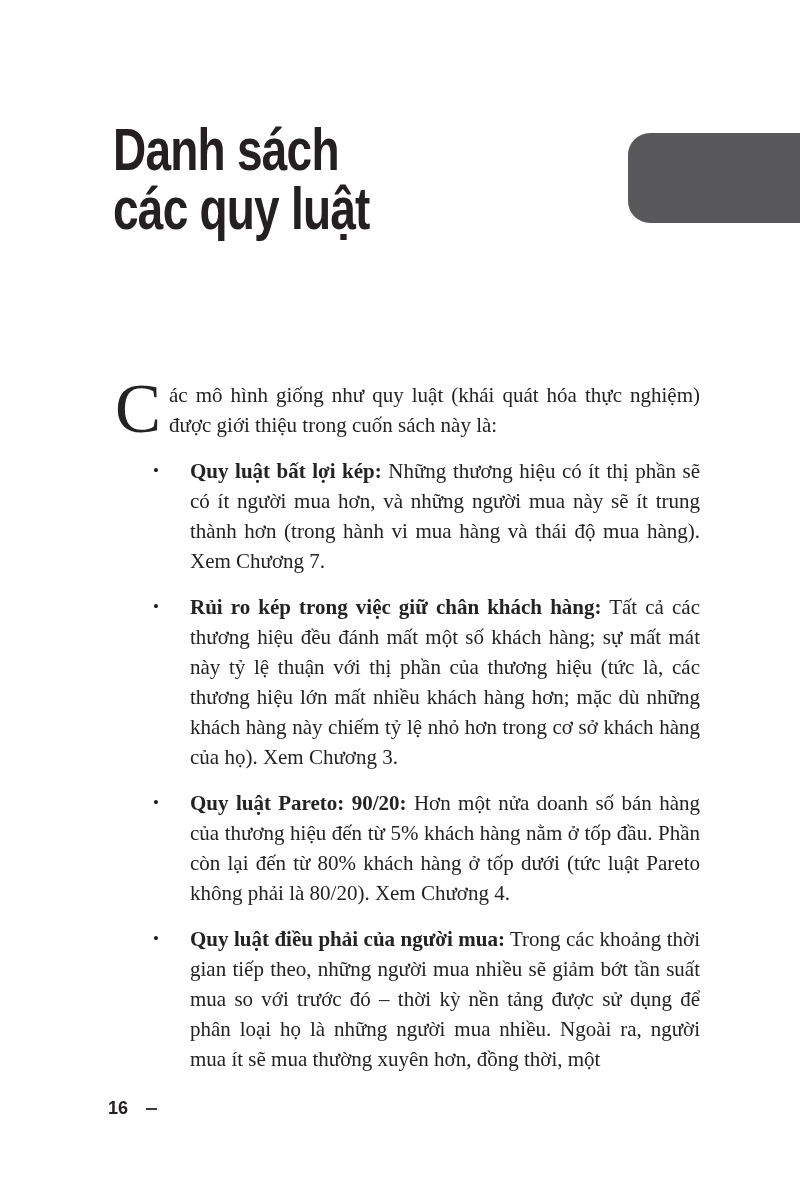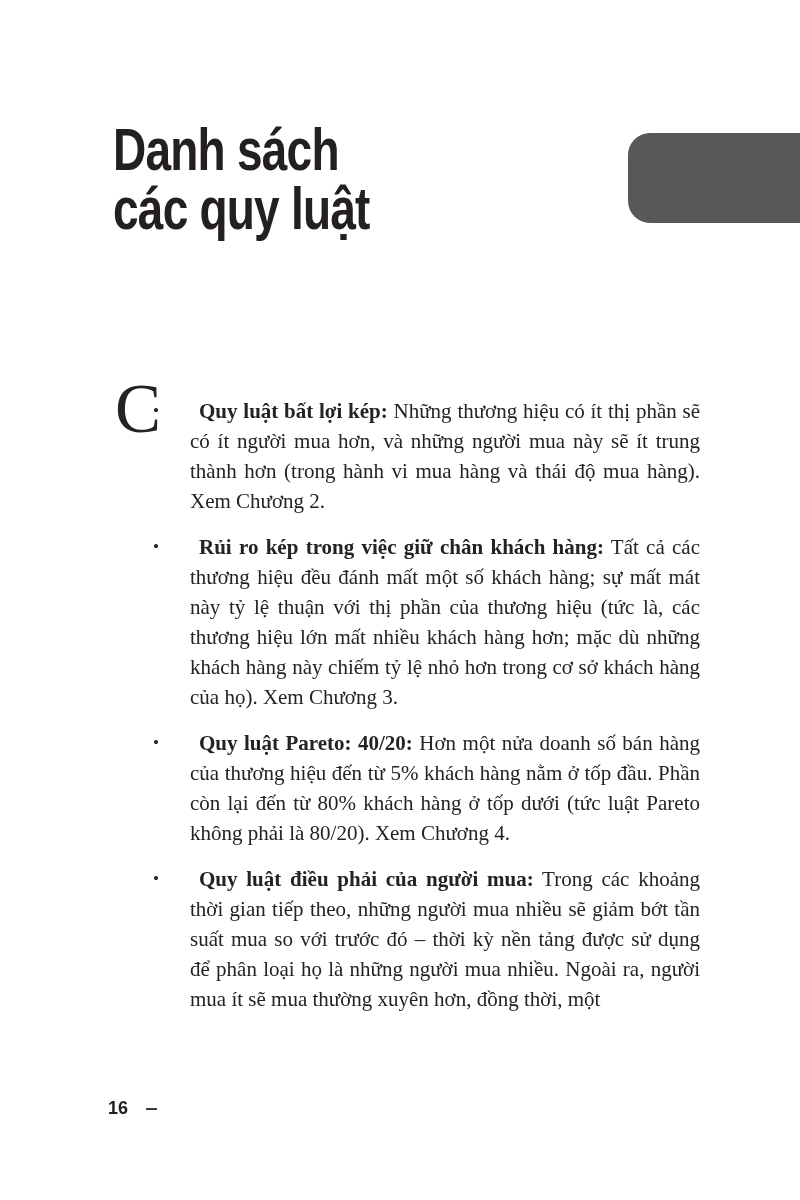--- a/index.html
+++ b/index.html
@@ -80,21 +80,21 @@
     margin-top: 16px;
     text-align: justify;
   }
   .law .dot {
     position: absolute;
     left: 38px;
     top: 0;
     font-size: 17px;
     line-height: 30px;
   }
-  .law .lead { font-weight: 700; margin-left: 9px; }
+  .law .lead { font-weight: 700; }
   
   .footer {
     position: absolute;
     left: 108px;
     top: 1098px;
     font-family: "Liberation Sans", "DejaVu Sans", sans-serif;
     font-size: 18px;
     font-weight: 700;
     color: var(--title-ink, #242021);
     display: flex;
@@ -116,28 +116,28 @@
 
   <div class="chapter-tab"></div>
 
   <h1 class="title">
     <span class="title-line">Danh sách</span>
     <span class="title-line">các quy luật</span>
   </h1>
 
   <div class="content">
 
-    <p class="intro"><span class="dropcap">C</span></p>
+    <p class="intro"><span class="dropcap">C</span><span>ác mô hình giống như quy luật (khái quát hóa thực nghiệm) được giới thiệu trong cuốn sách này là:</span></p>
 
     <ul class="laws">
-      <li class="law"><span class="dot">•</span><span class="lead">Quy luật bất lợi kép:</span><span class="rest"> Những thương hiệu có ít thị phần sẽ có ít người mua hơn, và những người mua này sẽ ít trung thành hơn (trong hành vi mua hàng và thái độ mua hàng). Xem Chương 2.</span></li>
+      <li class="law"><span class="dot">•</span><span class="lead">Quy luật bất lợi kép:</span><span class="rest"> Những thương hiệu có ít thị phần sẽ có ít người mua hơn, và những người mua này sẽ ít trung thành hơn (trong hành vi mua hàng và thái độ mua hàng). Xem Chương 7.</span></li>
 
       <li class="law"><span class="dot">•</span><span class="lead">Rủi ro kép trong việc giữ chân khách hàng:</span><span class="rest"> Tất cả các thương hiệu đều đánh mất một số khách hàng; sự mất mát này tỷ lệ thuận với thị phần của thương hiệu (tức là, các thương hiệu lớn mất nhiều khách hàng hơn; mặc dù những khách hàng này chiếm tỷ lệ nhỏ hơn trong cơ sở khách hàng của họ). Xem Chương 3.</span></li>
 
-      <li class="law"><span class="dot">•</span><span class="lead">Quy luật Pareto: 40/20:</span><span class="rest"> Hơn một nửa doanh số bán hàng của thương hiệu đến từ 5% khách hàng nằm ở tốp đầu. Phần còn lại đến từ 80% khách hàng ở tốp dưới (tức luật Pareto không phải là 80/20). Xem Chương 4.</span></li>
+      <li class="law"><span class="dot">•</span><span class="lead">Quy luật Pareto: 90/20:</span><span class="rest"> Hơn một nửa doanh số bán hàng của thương hiệu đến từ 5% khách hàng nằm ở tốp đầu. Phần còn lại đến từ 80% khách hàng ở tốp dưới (tức luật Pareto không phải là 80/20). Xem Chương 4.</span></li>
 
       <li class="law"><span class="dot">•</span><span class="lead">Quy luật điều phải của người mua:</span><span class="rest"> Trong các khoảng thời gian tiếp theo, những người mua nhiều sẽ giảm bớt tần suất mua so với trước đó – thời kỳ nền tảng được sử dụng để phân loại họ là những người mua nhiều. Ngoài ra, người mua ít sẽ mua thường xuyên hơn, đồng thời, một</span></li>
     </ul>
 
   </div>
 
   <div class="footer">
     <span class="pagenum">16</span>
     <span class="dash"></span>
   </div>

